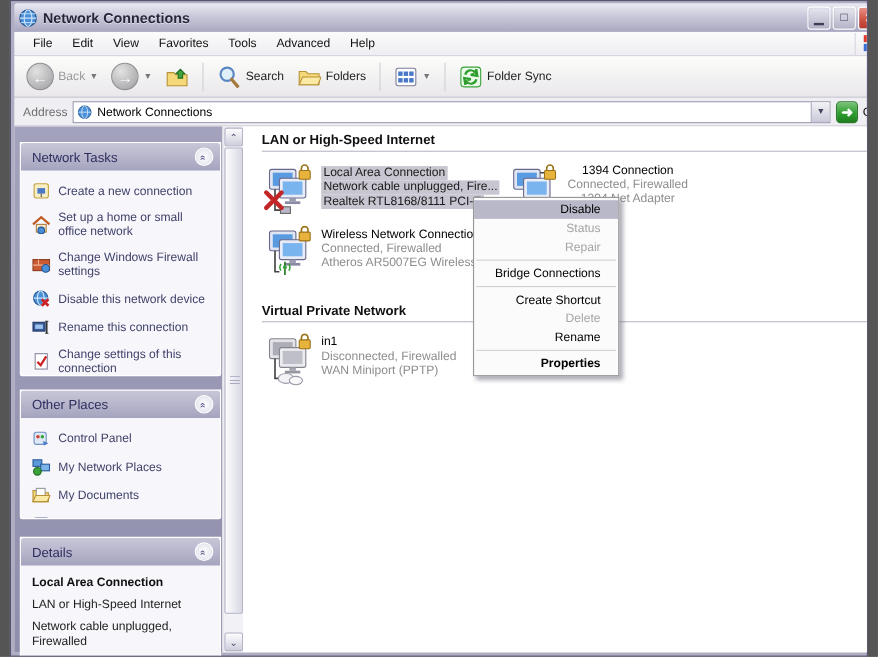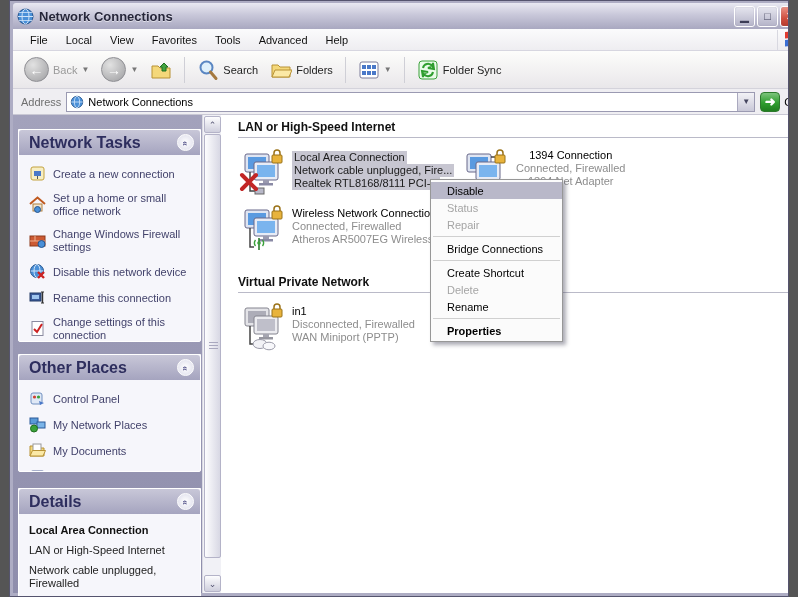--- a/index.html
+++ b/index.html
@@ -77,21 +77,21 @@
   
   .body{ position:absolute; left:3px; top:114px; width:792px; height:478px; background:#fff; }
   .sidebar-bg{ position:absolute; left:0; top:0; width:189px; height:478px; background:linear-gradient(#a3a2bc,#8f8eac); }
   
   .panel{ position:absolute; left:5px; width:183px; background:#f6f6fb; border:1px solid #fff; border-radius:0 0 2px 2px; overflow:hidden; }
   .panel-h{
     height:25px; background:linear-gradient(#c8c7d8,#a5a4bf);
     display:flex; align-items:center; justify-content:space-between;
     padding:0 6px 0 10px; border-radius:3px 3px 0 0;
   }
-  .panel-h .pt{ font-weight:bold; font-size:16px; color:#2e2e5e; }
+  .panel-h .pt{ font-weight:normal; font-size:12px; color:#2e2e5e; }
   .chev{
     width:17px; height:17px; border-radius:50%; background:radial-gradient(#ffffff,#dcdcea);
     border:1px solid #fff; color:#55548a; display:flex; align-items:center; justify-content:center;
     font-weight:bold; font-size:9px;
   }
   .chev span{ display:inline-block; transform:rotate(90deg); letter-spacing:-1px; }
   .panel-b{ padding:10px 6px 10px 10px; }
   .task{ display:flex; gap:7px; margin-bottom:9px; align-items:center; }
   .task .ticn{ width:17px; height:17px; flex:0 0 17px; }
   .task .tlbl{ color:#42426b; line-height:13px; padding-top:1px; }
@@ -122,20 +122,21 @@
   .conn .ctext{ padding-top:2px; line-height:13px; white-space:nowrap; }
   .conn .t1{ color:#000; }
   .conn .t2,.conn .t3{ color:#8d8d8d; }
   .conn.sel .t1,.conn.sel .t2,.conn.sel .t3{ background:#c7c6d1; color:#1a1a1a; display:inline-block; padding:0 2px; }
   .conn .ln{ height:13px; }
   
   .ctxmenu{
     position:absolute; left:420px; top:178px; width:133px; z-index:50;
     background:#fbfbfb; border:1px solid #979797; box-shadow:3px 3px 4px rgba(70,70,90,.45);
     padding:2px 0;
+    text-align:right;
   }
   .ctx-it{ padding:3px 16px 3px 16px; color:#000; height:17px; }
   .ctx-it.hl{ background:#b9b8c9; }
   .ctx-it.dis{ color:#a5a5a5; }
   .ctx-it.def{ font-weight:bold; }
   .ctx-sep{ height:1px; background:#d0d0d0; margin:3px 2px; }
 </style>
 </head>
 <body>
 
@@ -150,21 +151,21 @@
       <line x1="2" y1="12.5" x2="15" y2="12.5" stroke="#cfe4fa" stroke-width=".8"></line>
     </svg>
     <div class="ttext">Network Connections</div>
     <div class="winbtn">▁</div>
     <div class="winbtn">□</div>
     <div class="winbtn close">✕</div>
   </div>
 
   <div class="menubar">
     <span class="mitem">File</span>
-    <span class="mitem">Local</span>
+    <span class="mitem">Edit</span>
     <span class="mitem">View</span>
     <span class="mitem">Favorites</span>
     <span class="mitem">Tools</span>
     <span class="mitem">Advanced</span>
     <span class="mitem">Help</span>
     <span class="flag">
       <svg width="17" height="17" viewBox="0 0 17 17">
         <rect x="0" y="1" width="7.5" height="6.5" fill="#e03a2f" transform="skewY(-4)"></rect>
         <rect x="8.5" y="0.5" width="7.5" height="6.5" fill="#7fba3c" transform="skewY(-4)"></rect>
         <rect x="0" y="9" width="7.5" height="6.5" fill="#3b6fd4" transform="skewY(-4)"></rect>

